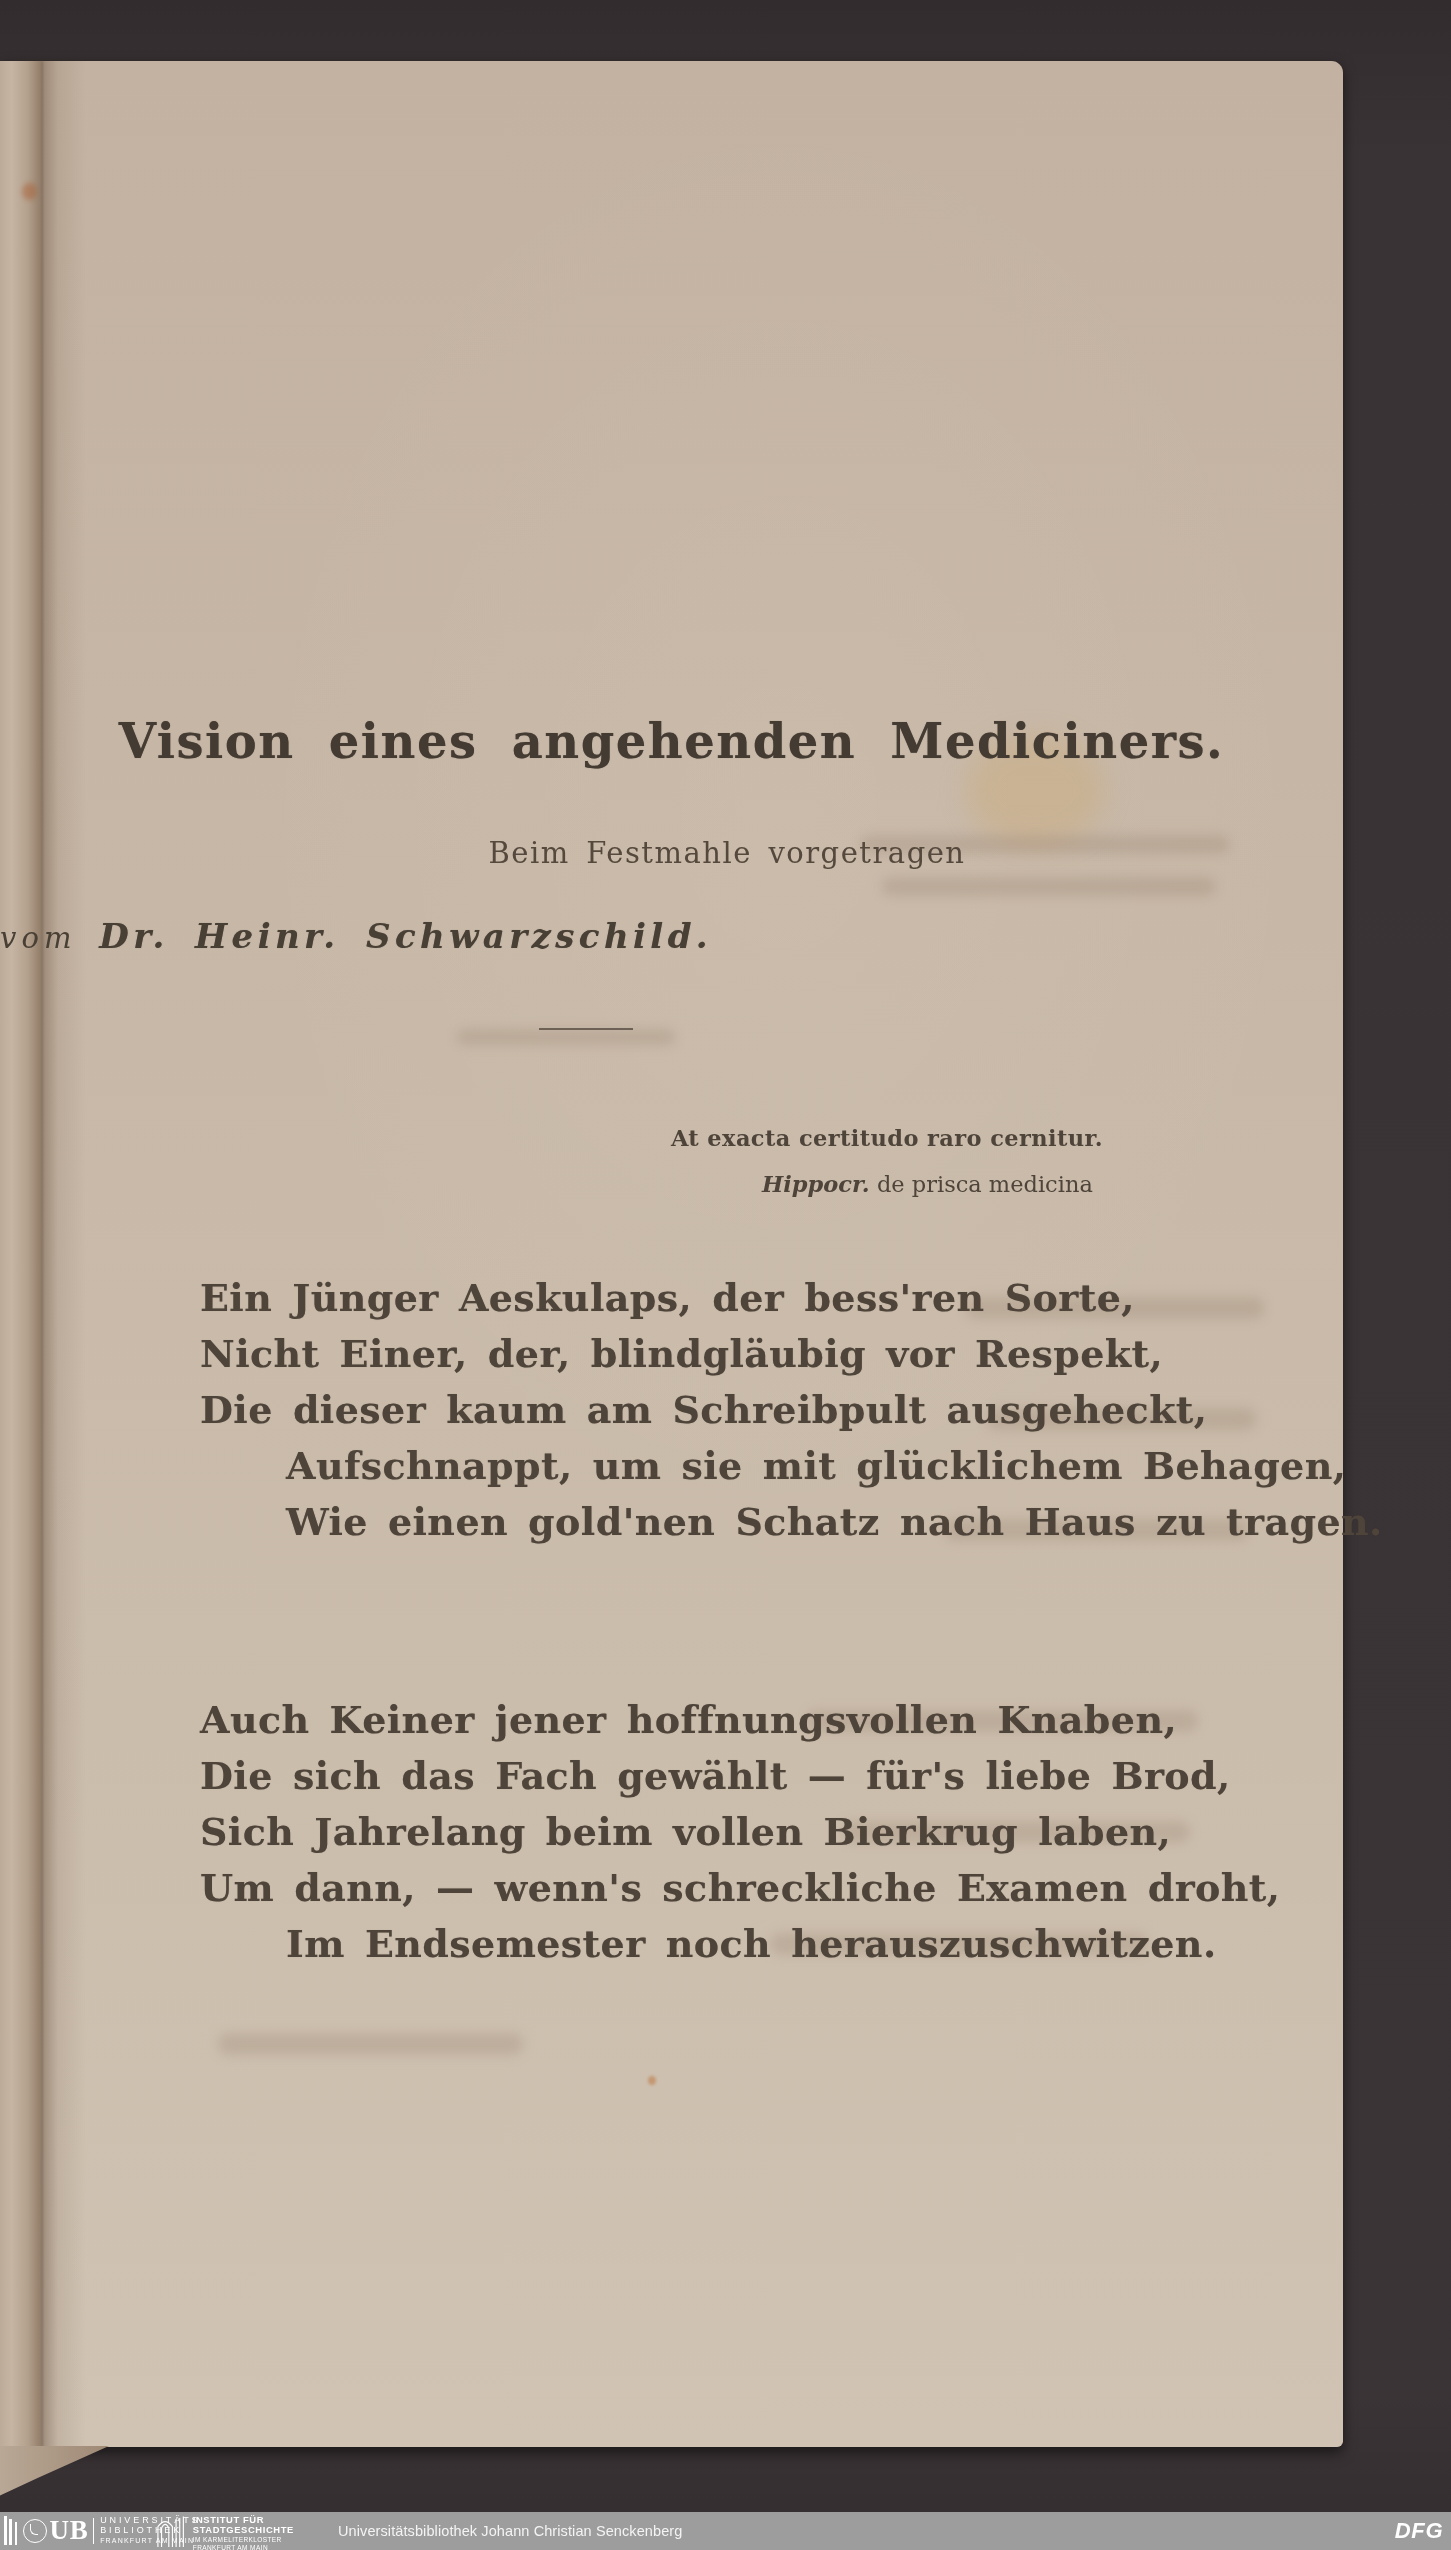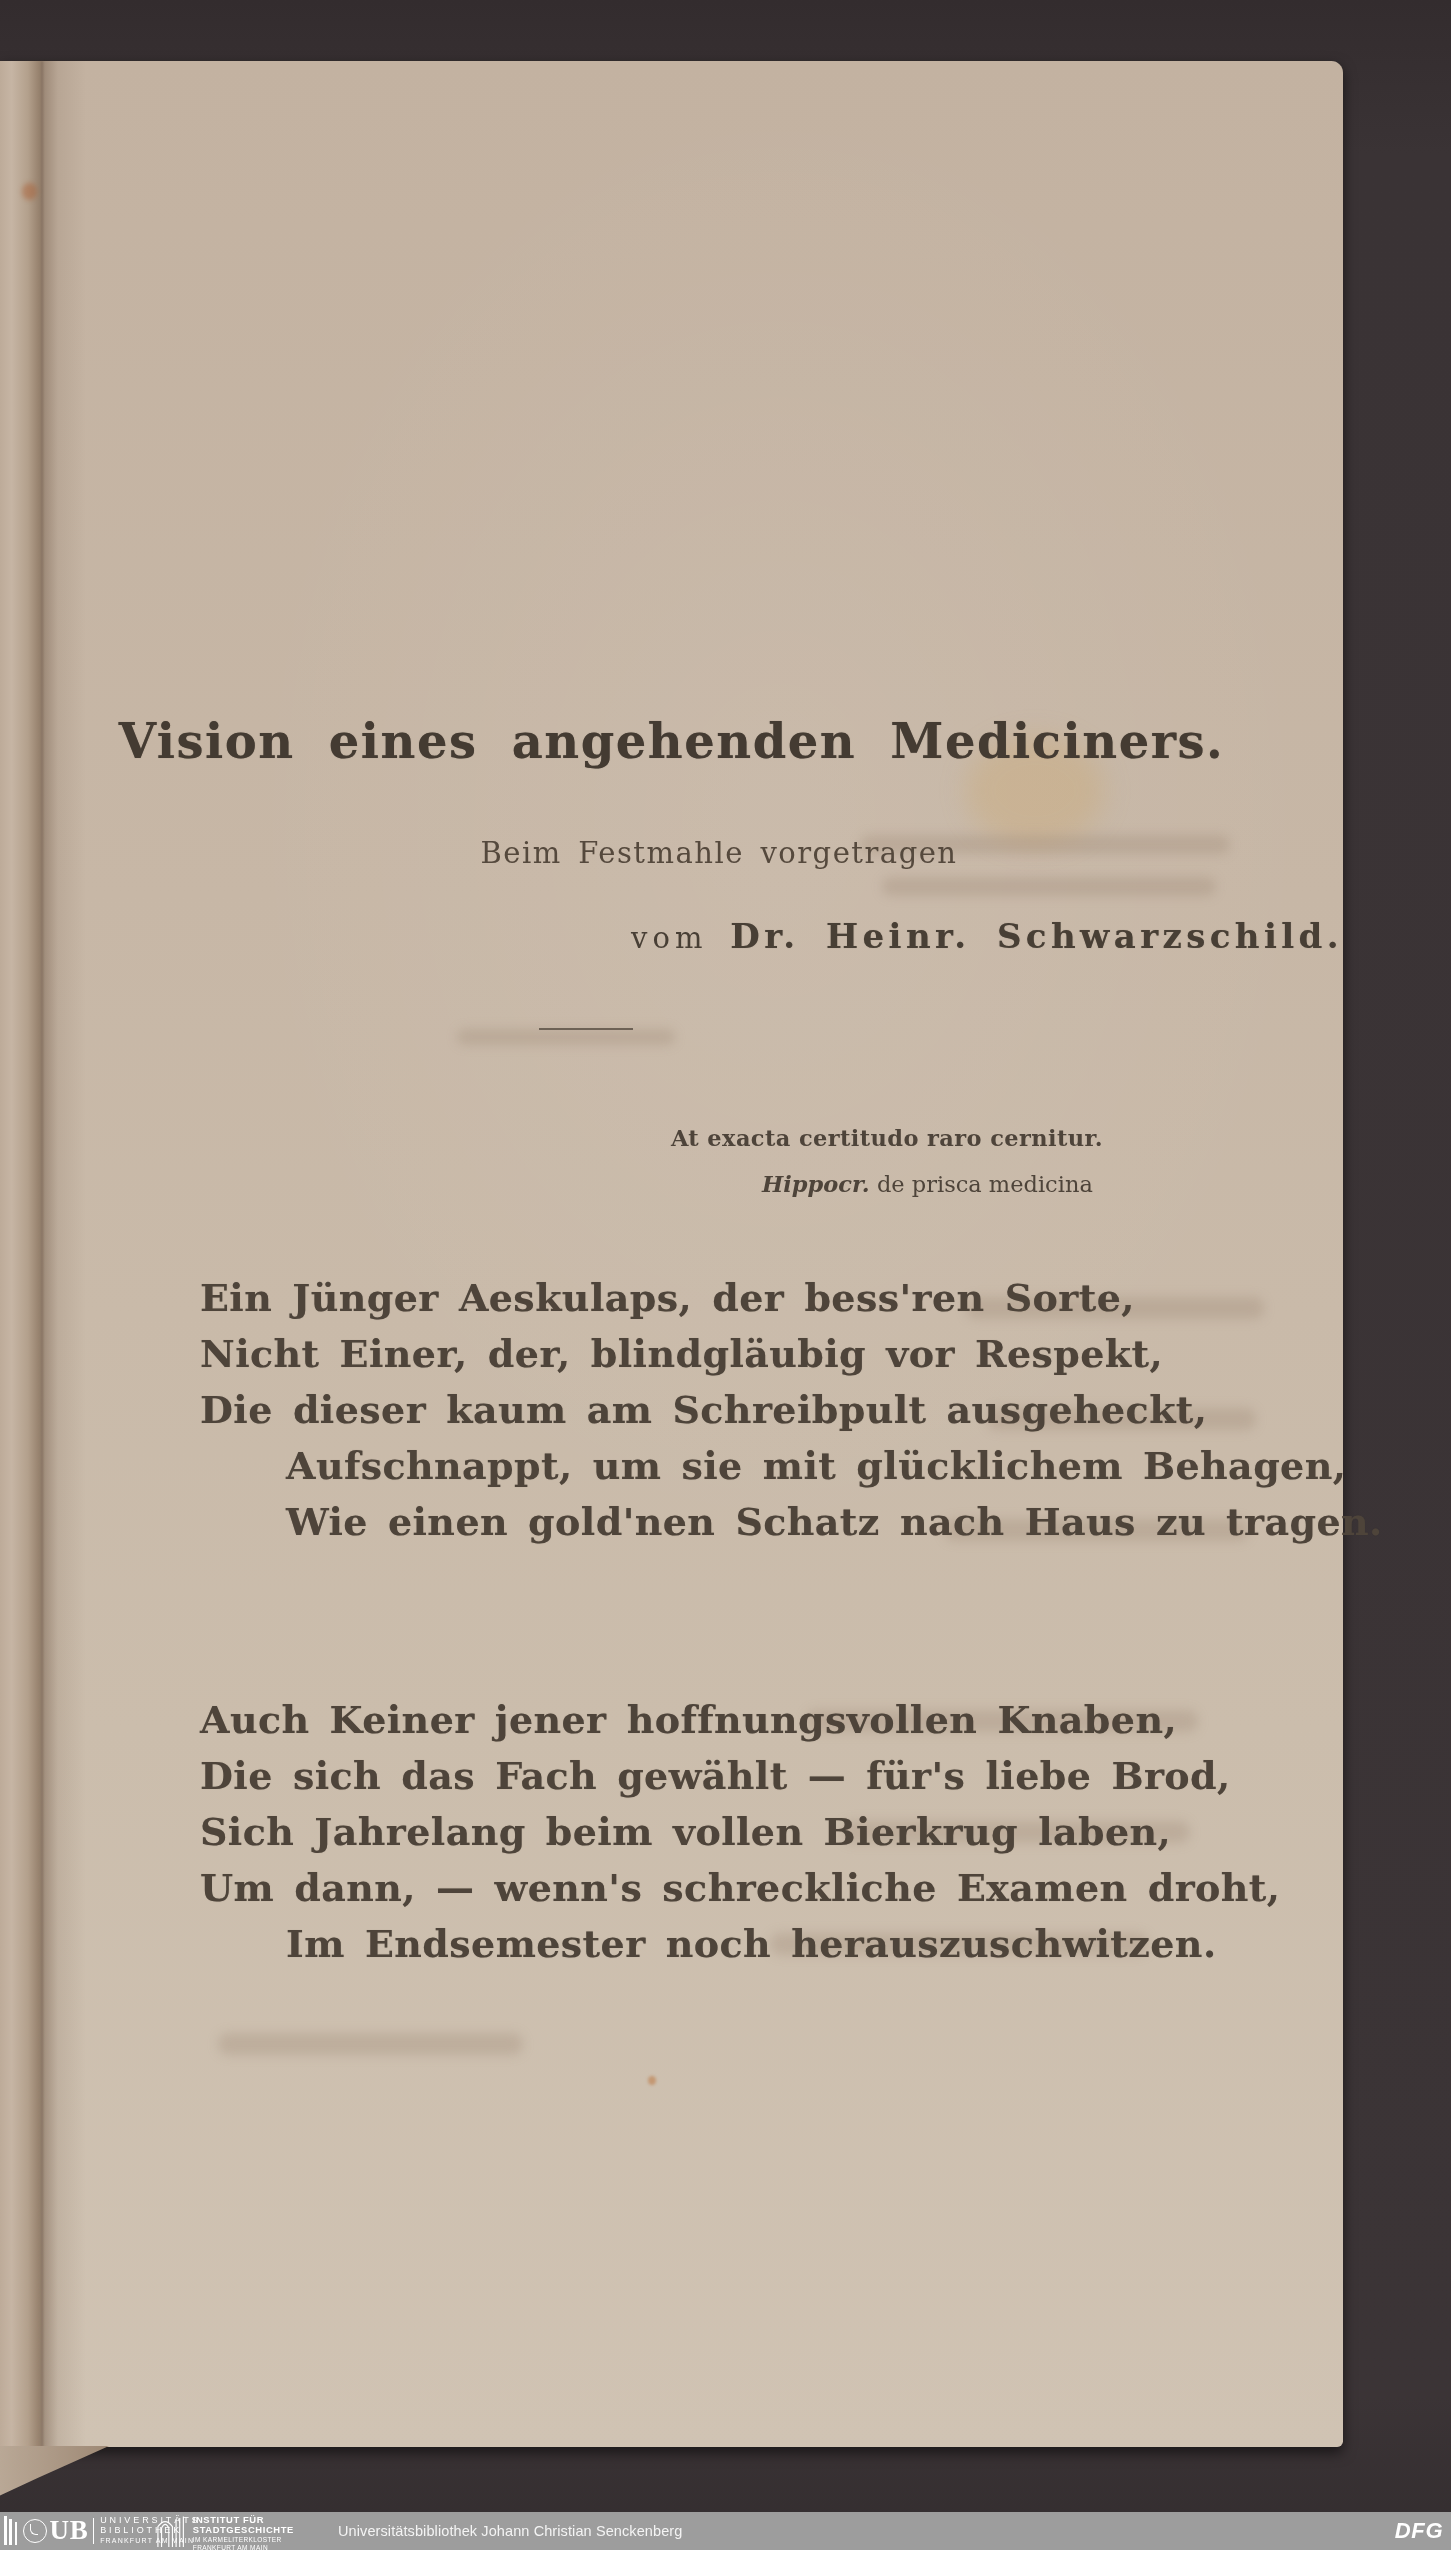--- a/index.html
+++ b/index.html
@@ -22,22 +22,22 @@
   
   .stain{position:absolute;border-radius:50%;pointer-events:none;}
   .stain1{left:966px;top:675px;width:138px;height:109px;background:rgba(206,163,92,0.26);filter:blur(13px);}
   .stain2{left:22px;top:122px;width:14.5px;height:17.4px;background:rgba(168,88,44,0.45);filter:blur(2.9px);}
   .stain3{left:648px;top:2015px;width:8px;height:9.4px;background:rgba(184,102,40,0.45);filter:blur(1.5px);}
   .ghost{position:absolute;background:rgba(146,125,104,0.26);border-radius:10.2px;filter:blur(5.1px);pointer-events:none;}
   .doc-title{position:absolute;left:0;top:652px;width:1343px;text-align:center;
     font-size:48px;font-weight:bold;letter-spacing:1.5px;word-spacing:16px;color:#443b32;
     text-shadow:0 0 0.7px rgba(68,59,50,0.55);}
   .doc-subtitle{position:absolute;left:0;top:775px;width:1438px;text-align:center;
-    font-size:29px;letter-spacing:1.5px;word-spacing:5.8px;color:#55493d;}
-  .doc-byline{position:absolute;left:0;top:855px;width:1343px;text-align:right;color:#483f35;}
+    font-size:29px;letter-spacing:1.5px;word-spacing:5.8px;color:#55493d;padding-left:8px;}
+  .doc-byline{position:absolute;left:0;top:855px;width:1343px;text-align:left;color:#483f35;font-style:italic;}
   .byline-prefix{font-size:29px;letter-spacing:5.1px;margin-right:19px;}
   .byline-name{font-size:34px;font-weight:bold;letter-spacing:4.4px;word-spacing:10.2px;text-shadow:0 0 0.7px rgba(68,59,50,0.5);}
   .rule{position:absolute;left:539px;top:967px;width:94px;height:2.2px;background:rgba(72,62,52,0.7);}
 
   .epigraph{position:absolute;left:508px;top:1054px;width:595px;text-align:right;color:#4e443a;}
   .epigraph .line1{font-size:22.5px;font-weight:bold;letter-spacing:0.4px;line-height:46px;}
   .epigraph .line2{font-size:22.5px;line-height:46px;padding-right:10.2px;}
   .epigraph .ital{font-style:italic;font-weight:bold;margin-right:7.3px;}
 
   .stanza{position:absolute;left:200px;width:1074px;font-size:38px;font-weight:700;

